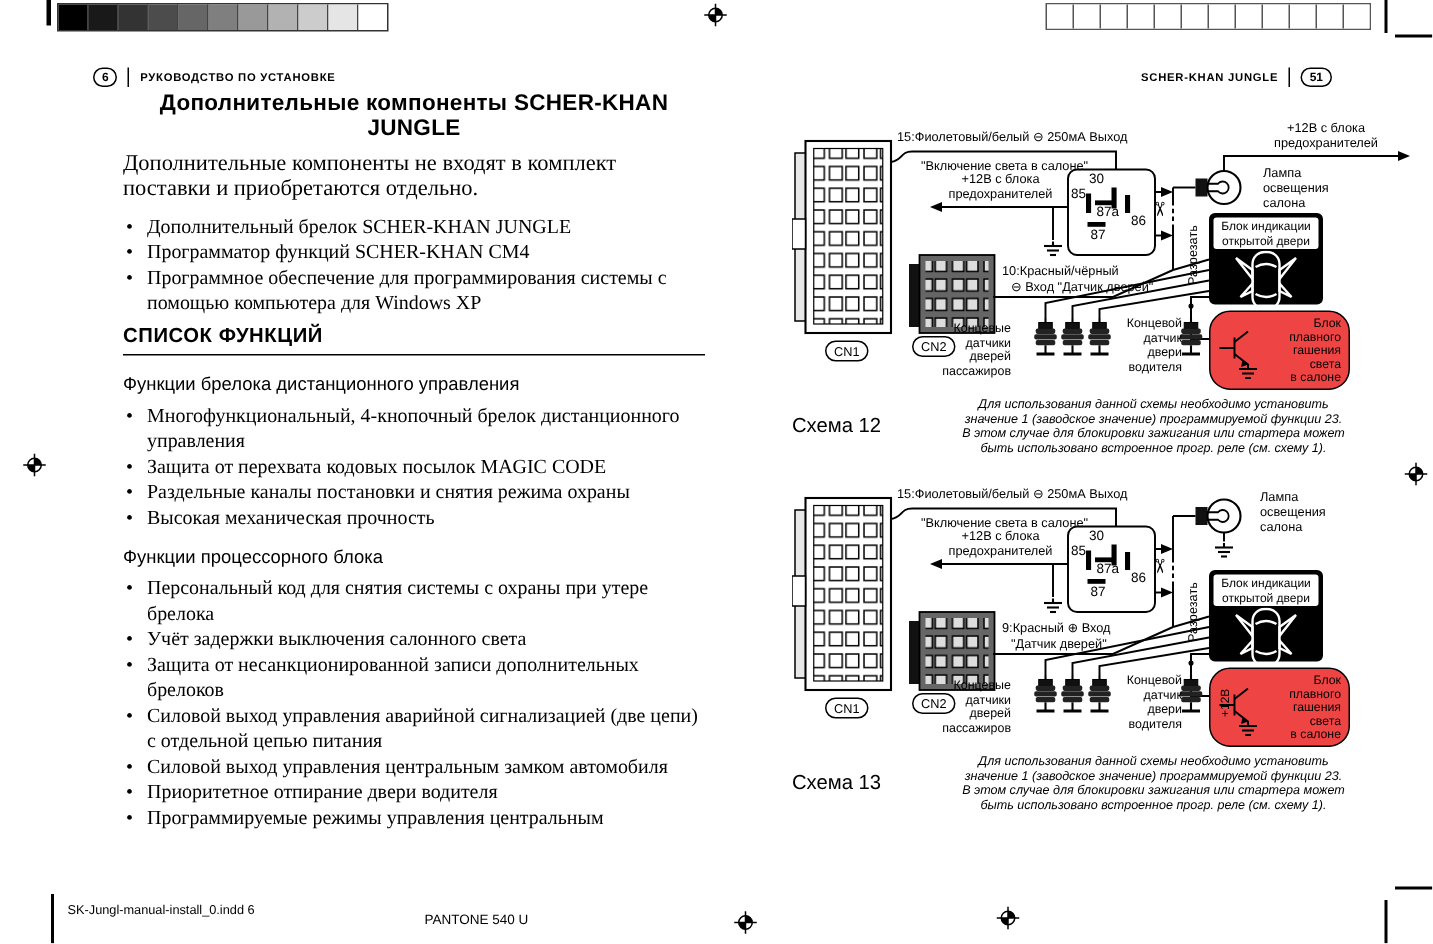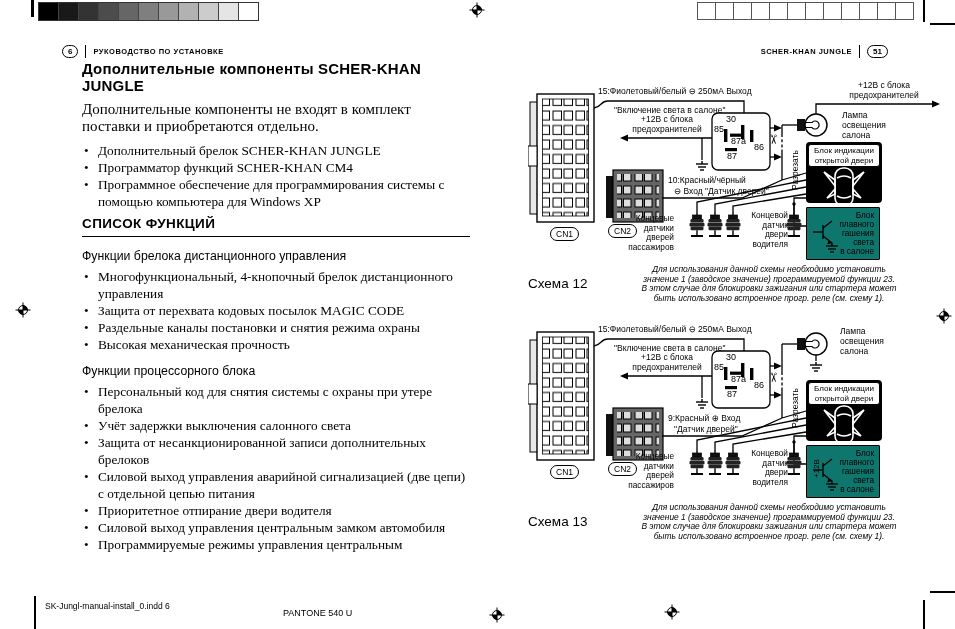--- a/index.html
+++ b/index.html
@@ -21,21 +21,21 @@
   .ph-left{left:62px;}
   .ph-right{right:67px;}
   .pgnum{border:1.2px solid #000;border-radius:8px;padding:0 5px;font-size:8px;
          font-weight:bold;line-height:11px;background:#fff;}
   .hdiv{width:1px;height:13px;background:#000;}
   .ph .rh{font-size:7.5px;font-weight:bold;letter-spacing:.5px;}
 
   
   .page-left{position:absolute;left:62px;top:60px;width:408px;}
   .page-left .content{margin-left:20px;}
-  .doc-title{font-size:15px;font-weight:bold;margin:0 0 7px 0;letter-spacing:.2px;}
+  .doc-title{font-size:15px;font-weight:bold;margin:0 0 7px 0;letter-spacing:.2px;text-align:center;}
   .intro{font-family:"Liberation Serif",serif;font-size:15px;line-height:17px;margin:0 0 7px 0;}
   ul.blist{list-style:none;margin:0 0 6px 0;padding:0;}
   ul.blist li{font-family:"Liberation Serif",serif;font-size:13.3px;line-height:17px;
               padding-left:16px;position:relative;}
   ul.blist li::before{content:"\2022";position:absolute;left:2px;}
   .section-h{font-size:13.5px;font-weight:bold;letter-spacing:.4px;margin:4px 0 12px 0;
              padding-bottom:5px;border-bottom:1.6px solid #000;}
   .sub-h{font-size:12.3px;font-weight:normal;margin:11px 0 5px 0;}
 
   
@@ -62,22 +62,22 @@
   .l-fuseR{left:306px;top:0px;width:100px;text-align:center;}
   .l-lamp{left:314px;top:30px;}
   .s13 .l-lamp{left:312px;top:8px;}
   .l-12v{position:absolute;left:284px;top:160px;font-size:8px;transform:rotate(-90deg);
          transform-origin:0 0;white-space:nowrap;}
   .ind-box{position:absolute;left:278px;top:62px;width:76px;height:61px;background:#000;
            border-radius:4px;text-align:center;}
   .ind-title{background:#fff;border:1px solid #000;border-radius:3px;margin:2px 2px 0 2px;
              font-size:8px;line-height:9.5px;white-space:pre-line;padding:1px 0;}
   .ind-box svg.car{margin-top:0px;}
-  .dim-box{position:absolute;left:278px;top:127px;width:72px;height:51px;background:#0f766e;
-           border:1.3px solid #000;border-radius:1px;}
+  .dim-box{position:absolute;left:278px;top:127px;width:72px;height:51px;background:#ef4444;
+           border:1.3px solid #000;border-radius:14px;padding-left:20px;}
   .dim-text{position:absolute;right:5px;top:3px;text-align:right;font-size:8.2px;
             line-height:9px;white-space:pre-line;}
   .npn{position:absolute;left:5px;top:11px;}
   .stadium{position:absolute;border:1px solid #000;border-radius:8px;padding:0 5px;
            font-size:8.5px;line-height:12px;background:#fff;}
   .l-cn1{left:22px;top:147px;} .l-cn2{left:80px;top:144px;}
   .l-pass{left:96px;top:134px;width:50px;text-align:right;font-size:8.3px;line-height:9.6px;}
   .l-driver{left:212px;top:131px;width:48px;text-align:right;font-size:8.3px;line-height:9.6px;}
   .l-caption{left:64px;top:185px;width:354px;text-align:center;font-style:italic;
              font-size:8.4px;line-height:9.6px;}
@@ -230,22 +230,22 @@
           <li>Защита от перехвата кодовых посылок MAGIC CODE</li>
           <li>Раздельные каналы постановки и снятия режима охраны</li>
           <li>Высокая механическая прочность</li>
         </ul>
       <h3 class="sub-h">Функции процессорного блока</h3>
       <ul class="blist">
           <li>Персональный код для снятия системы с охраны при утере брелока</li>
           <li>Учёт задержки выключения салонного света</li>
           <li>Защита от несанкционированной записи дополнительных брелоков</li>
           <li>Силовой выход управления аварийной сигнализацией (две цепи) с отдельной цепью питания</li>
+          <li>Силовой выход управления центральным замком автомобиля</li>
           <li>Приоритетное отпирание двери водителя</li>
-          <li>Силовой выход управления центральным замком автомобиля</li>
           <li>Программируемые режимы управления центральным</li>
         </ul>
     </div>
   </div>
 
   <div class="scheme" style="top:80px">
     <svg class="wires" viewBox="0 0 422 238">
       <g>
         <rect x="2" y="22" width="8" height="112" fill="#e8e8e8" stroke="#000" stroke-width="1"></rect>
         <rect x="9" y="14" width="57" height="128" fill="#fff" stroke="#000" stroke-width="1.4"></rect>

